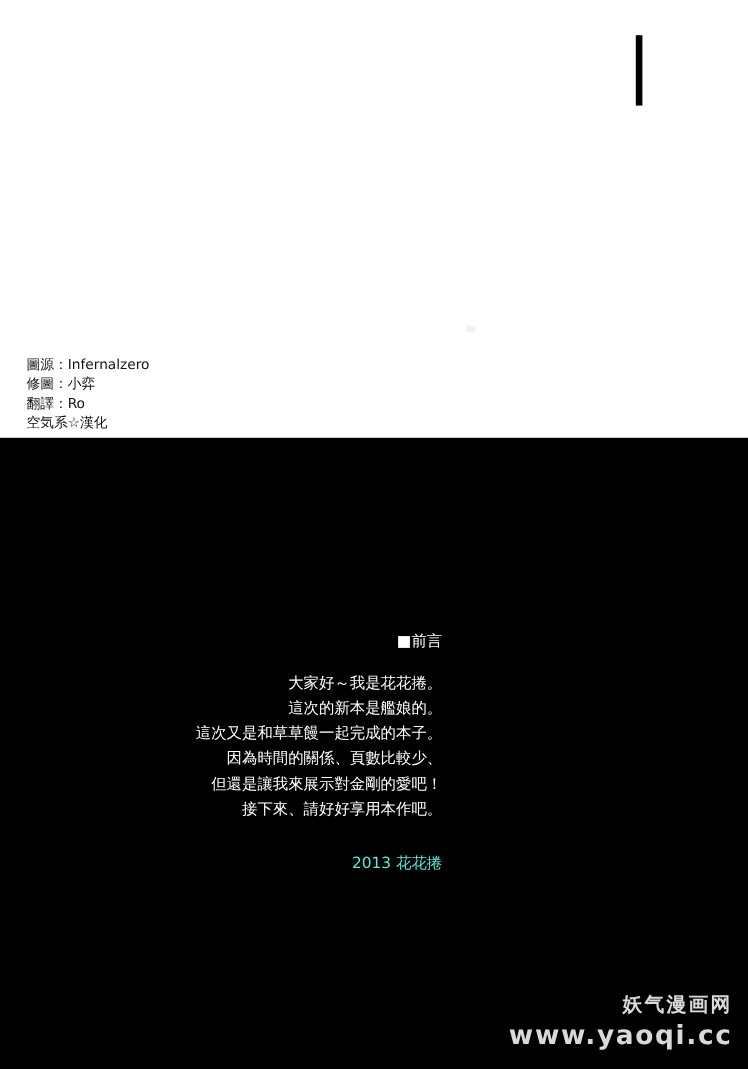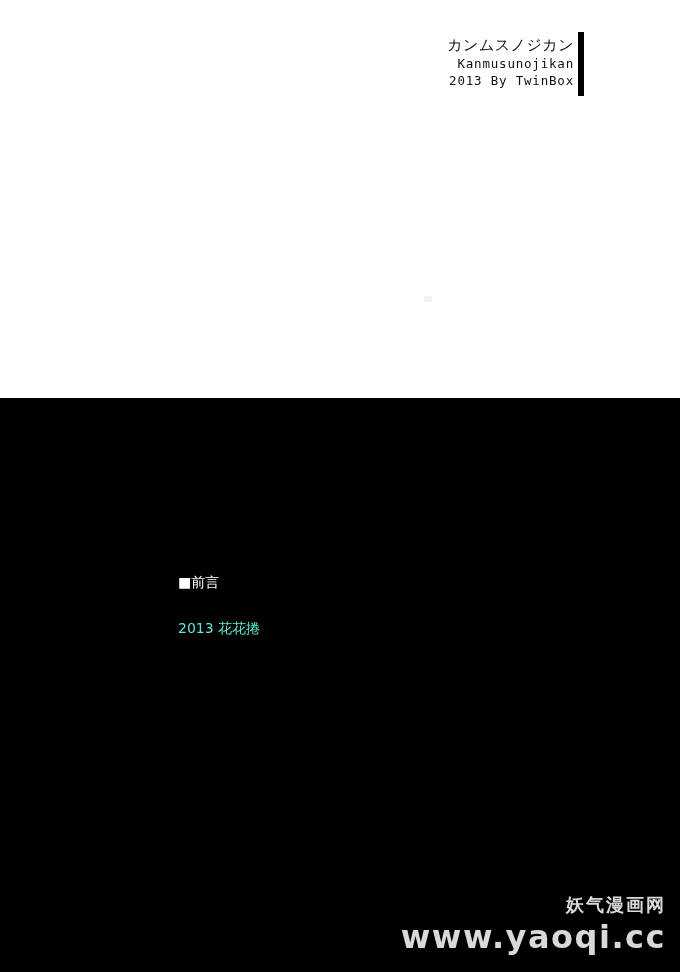--- a/index.html
+++ b/index.html
@@ -96,20 +96,21 @@
     width: 680px;
     height: 574px;
     background: #000000;
   }
 
   .preface {
     position: absolute;
     left: 178px;
     top: 176px;
     color: #ffffff;
+    text-align: right;
   }
   .preface-heading {
     font-family: "DejaVu Sans", sans-serif;
     font-size: 14px;
     color: #ffffff;
     margin-bottom: 18px;
     white-space: nowrap;
   }
   .preface-body {
     font-family: "DejaVu Sans", sans-serif;
@@ -139,50 +140,59 @@
   .wm-cn {
     font-family: "DejaVu Sans", sans-serif;
     font-size: 18px;
     font-weight: bold;
     color: #d9d9d9;
     letter-spacing: 2px;
     white-space: nowrap;
   }
   .wm-url {
     font-family: "DejaVu Sans", sans-serif;
-    font-size: 32px;
+    font-size: 24px;
     font-weight: bold;
     color: #d9d9d9;
     letter-spacing: 1.5px;
     white-space: nowrap;
     margin-top: 4px;
   }
 </style>
 </head>
 <body>
 
 <div class="page">
 
   <div class="top-section">
 
     <div class="title-bar"></div>
 
-    <div class="title-block">
-      <div class="title-jp">カンムスノジカン</div>
-      <div class="title-romaji">Kanmusunojikan</div>
-      <div class="title-credit">2013 By TwinBox</div>
+
+    <div class="faint-mark"></div>
+
+    <div class="staff-block">
+      <div class="staff-line">圖源：Infernalzero</div>
+      <div class="staff-line">修圖：小弈</div>
+      <div class="staff-line">翻譯：Ro</div>
+      <div class="staff-line">空気系☆漢化</div>
     </div>
-
-    <div class="faint-mark"></div>
-
   </div>
 
   <div class="black-section">
     <div class="preface">
       <div class="preface-heading">■前言</div>
+      <div class="preface-body">
+        <div class="line">大家好～我是花花捲。</div>
+        <div class="line">這次的新本是艦娘的。</div>
+        <div class="line">這次又是和草草饅一起完成的本子。</div>
+        <div class="line">因為時間的關係、頁數比較少、</div>
+        <div class="line">但還是讓我來展示對金剛的愛吧！</div>
+        <div class="line">接下來、請好好享用本作吧。</div>
+      </div>
       <div class="preface-sign">2013  花花捲</div>
     </div>
 
     <div class="watermark">
       <div class="wm-cn">妖气漫画网</div>
       <div class="wm-url">www.yaoqi.cc</div>
     </div>
   </div>
 
 </div>

